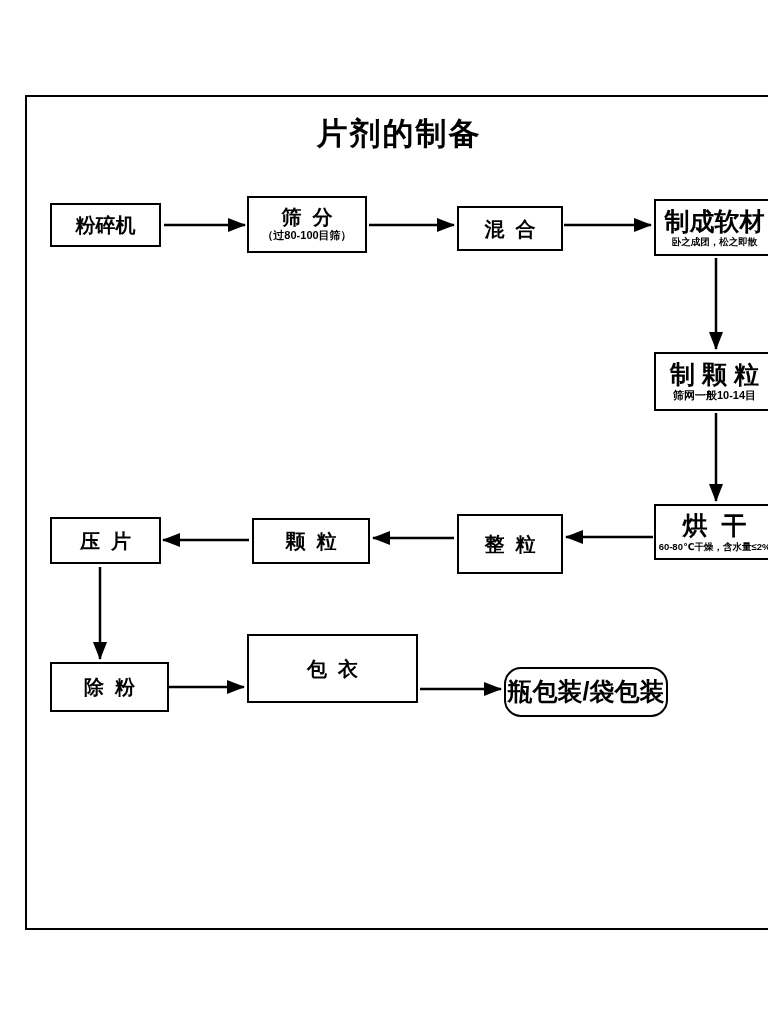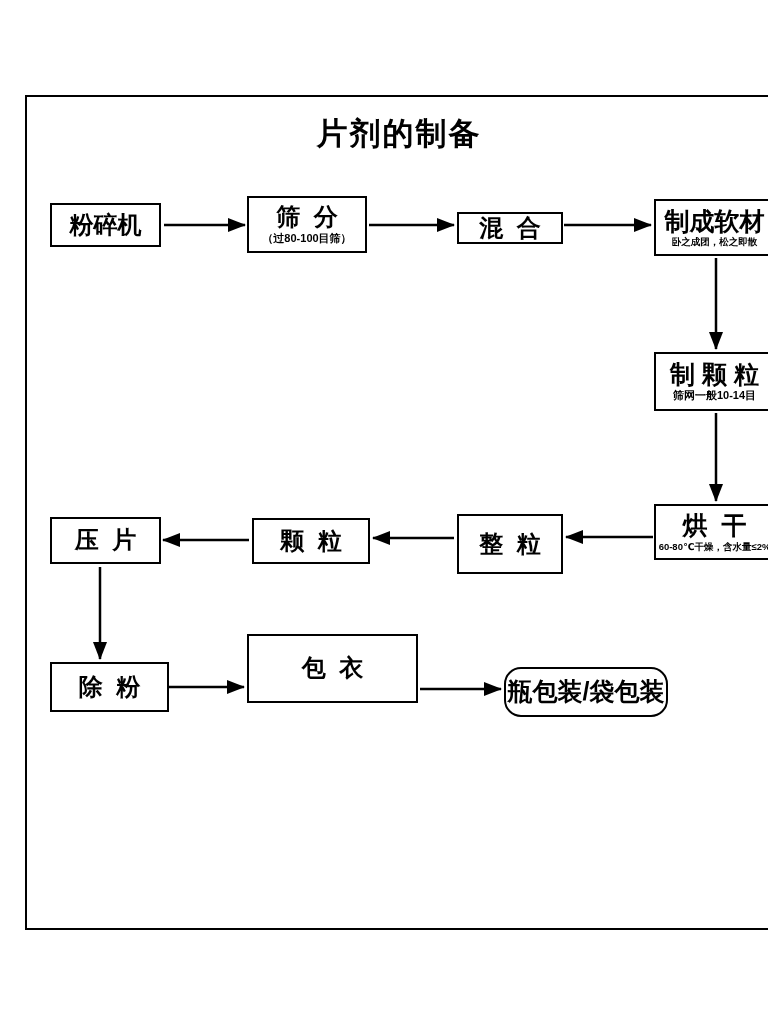--- a/index.html
+++ b/index.html
@@ -50,21 +50,21 @@
     box-sizing: border-box;
     display: flex;
     flex-direction: column;
     align-items: center;
     justify-content: center;
     color: #000;
     overflow: hidden;
   }
   .node-label {
     font-weight: bold;
-    font-size: 24px;
+    font-size: 20px;
     line-height: 1.1;
     white-space: pre;
   }
   .node-label.small {
     font-size: 25px;
   }
   .node-sub {
     font-weight: bold;
     font-size: 11px;
     line-height: 1.2;
@@ -106,21 +106,21 @@
 
   <div class="node" style="left:50px; top:203px; width:111px; height:44px;">
     <div class="node-label">粉碎机</div>
   </div>
 
   <div class="node" style="left:247px; top:196px; width:120px; height:57px;">
     <div class="node-label">筛  分</div>
     <div class="node-sub">（过80-100目筛）</div>
   </div>
 
-  <div class="node" style="left:457px; top:212px; width:106px; height:32px;">
+  <div class="node" style="left:457px; top:206px; width:106px; height:45px;">
     <div class="node-label">混  合</div>
   </div>
 
   <div class="node" style="left:654px; top:199px; width:121px; height:57px;">
     <div class="node-label small">制成软材</div>
     <div class="node-sub tiny">卧之成团，松之即散</div>
   </div>
 
   <div class="node" style="left:654px; top:352px; width:121px; height:59px;">
     <div class="node-label small">制 颗 粒</div>

